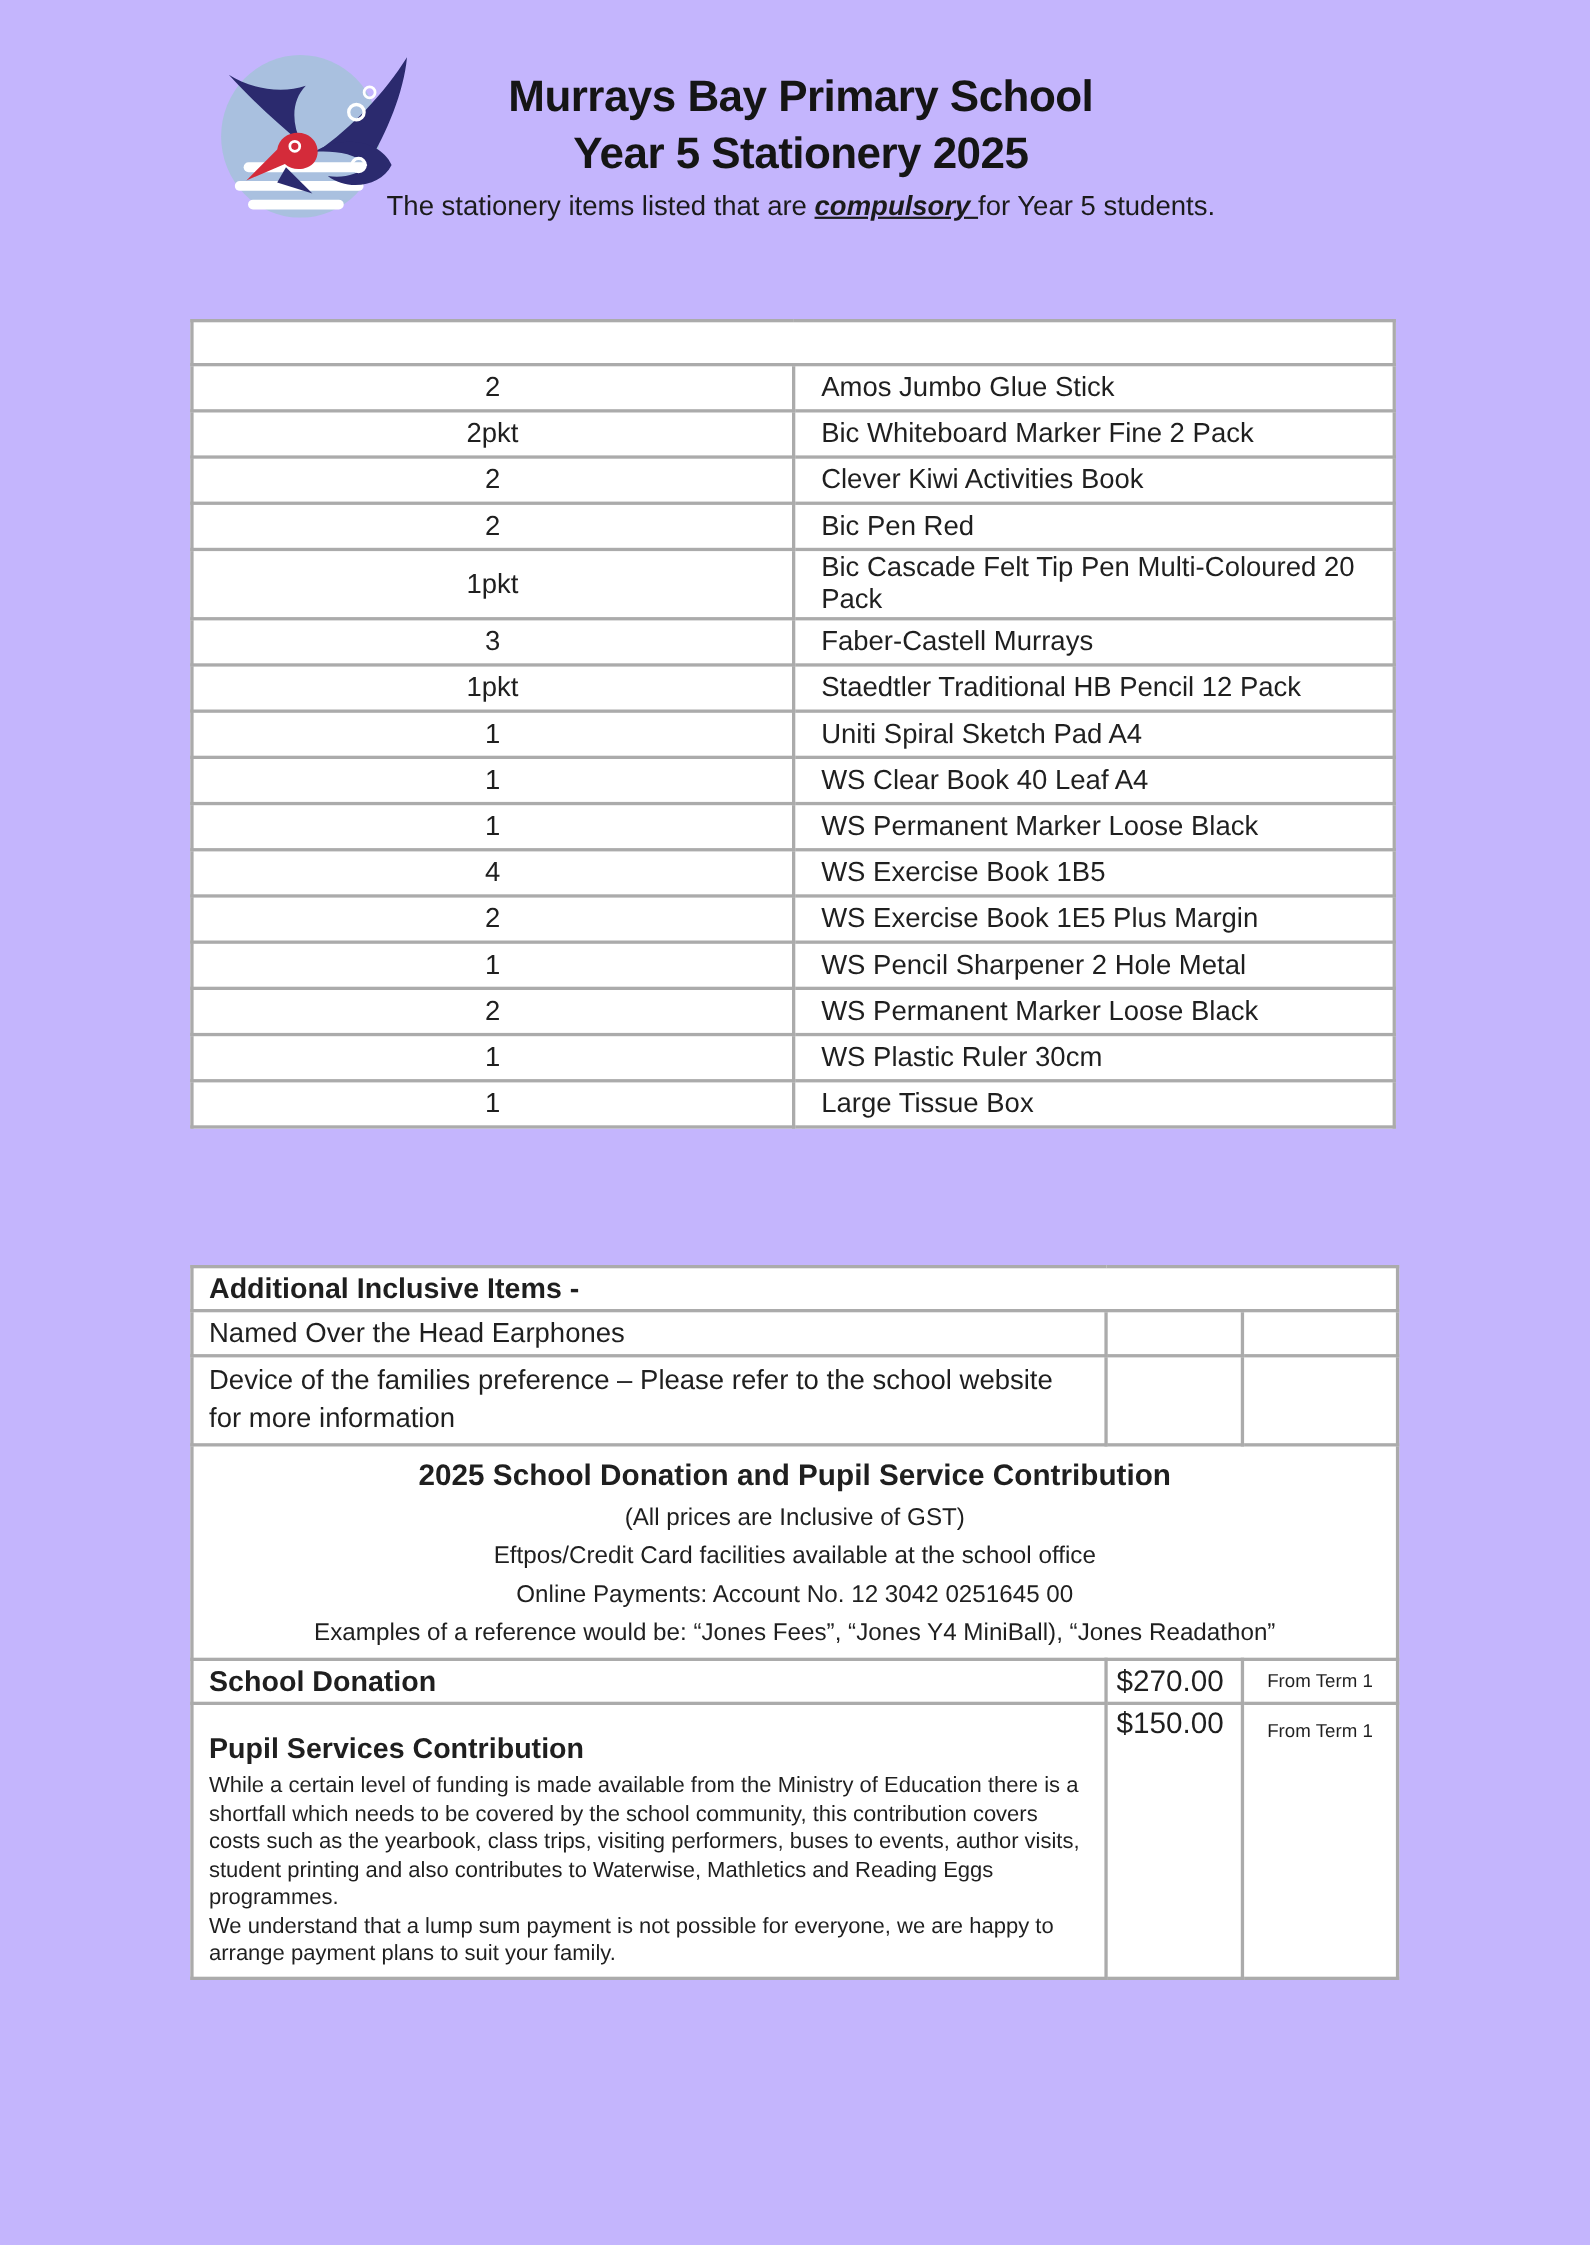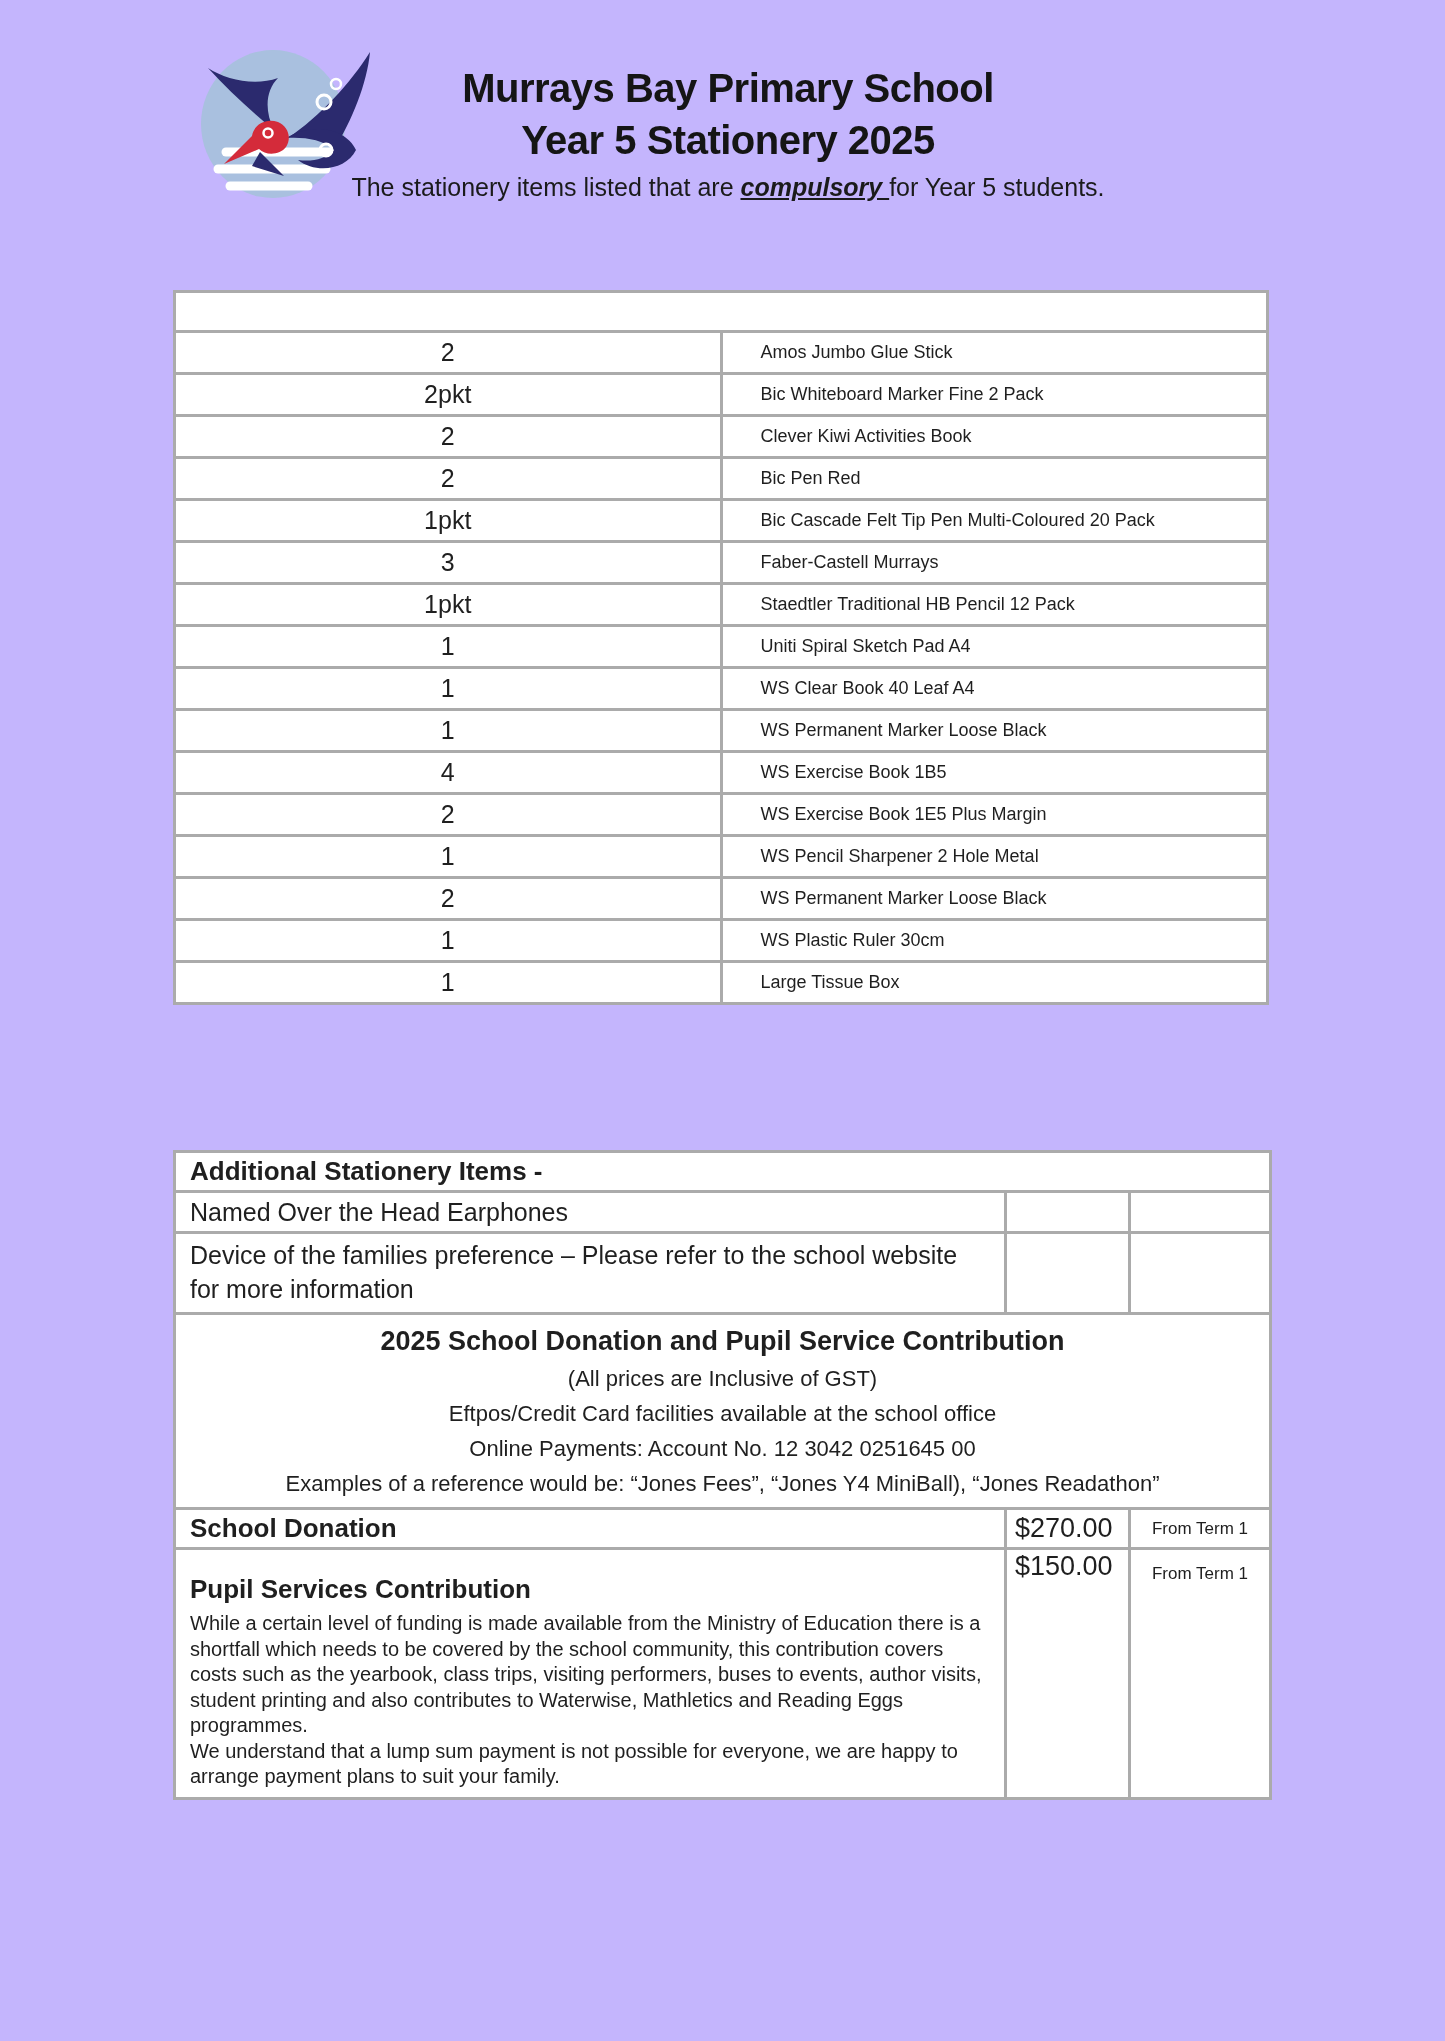--- a/index.html
+++ b/index.html
@@ -30,21 +30,21 @@
 
   
   table { border-collapse:collapse; table-layout:fixed; background:#fff; }
   td { border:3px solid #ababab; overflow:hidden; }
 
   
   .t1 { position:absolute; left:173px; top:290px; width:1096px; }
   .t1 tr { height:42px; }
   .t1 tr.hdr { height:40px; }
   .t1 td.qty { width:173px; text-align:center; font-size:25px; }
-  .t1 td.item { padding-left:38px; font-size:18px; }
+  .t1 td.item { padding-left:24px; font-size:25px; }
 
   
   .t2 { position:absolute; left:173px; top:1150px; width:1096px; }
   .t2 col.c1 { width:831px; }
   .t2 col.c2 { width:124px; }
   .t2 col.c3 { width:141px; }
   .t2 .rA { height:40px; }
   .t2 .rB { height:41px; }
   .t2 .rC { height:72px; }
   .t2 .rD { height:182px; }
@@ -173,21 +173,21 @@
     </table>
 
   <table class="t2">
     <colgroup>
         <col class="c1">
         <col class="c2">
         <col class="c3">
       </colgroup>
     <tbody>
         <tr class="rA">
-      <td colspan="3" class="lead head">Additional Stationery Items -</td>
+      <td colspan="3" class="lead head">Additional Inclusive Items -</td>
     </tr>
     <tr class="rB">
       <td class="lead">Named Over the Head Earphones</td>
       <td></td>
       <td></td>
     </tr>
     <tr class="rC">
       <td class="lead">Device of the families preference – Please refer to the school website for more information</td>
       <td></td>
       <td></td>

